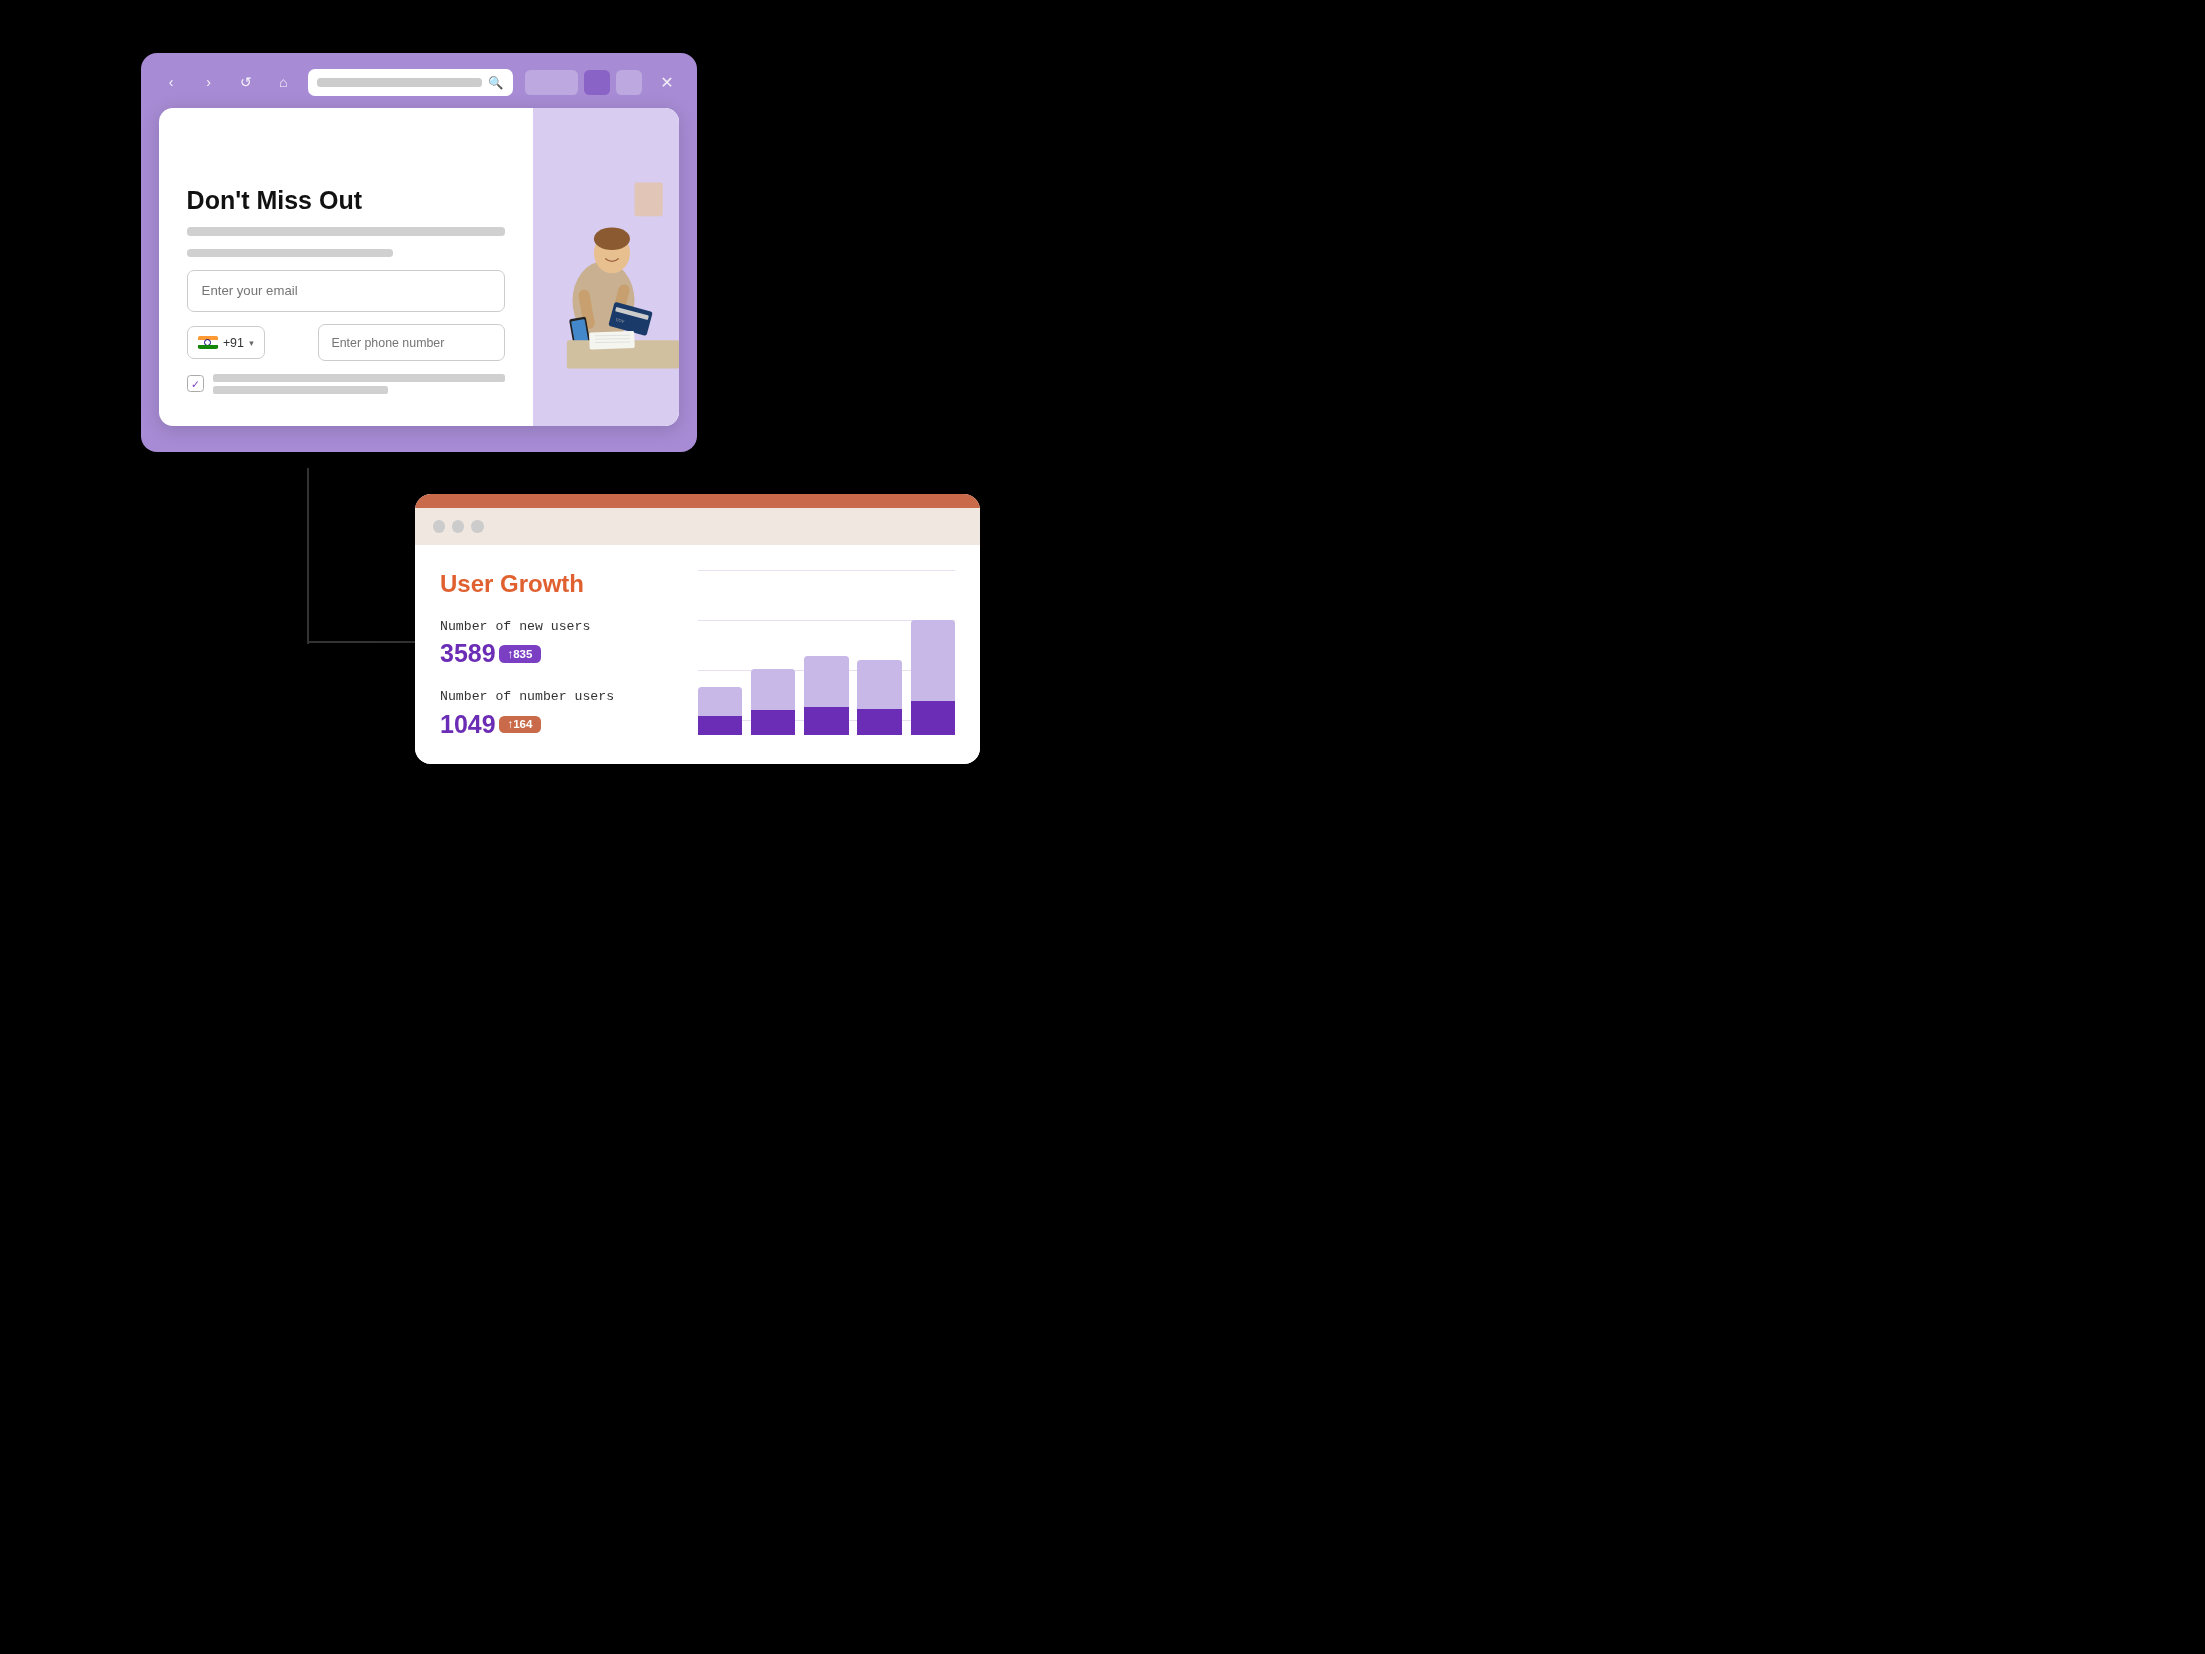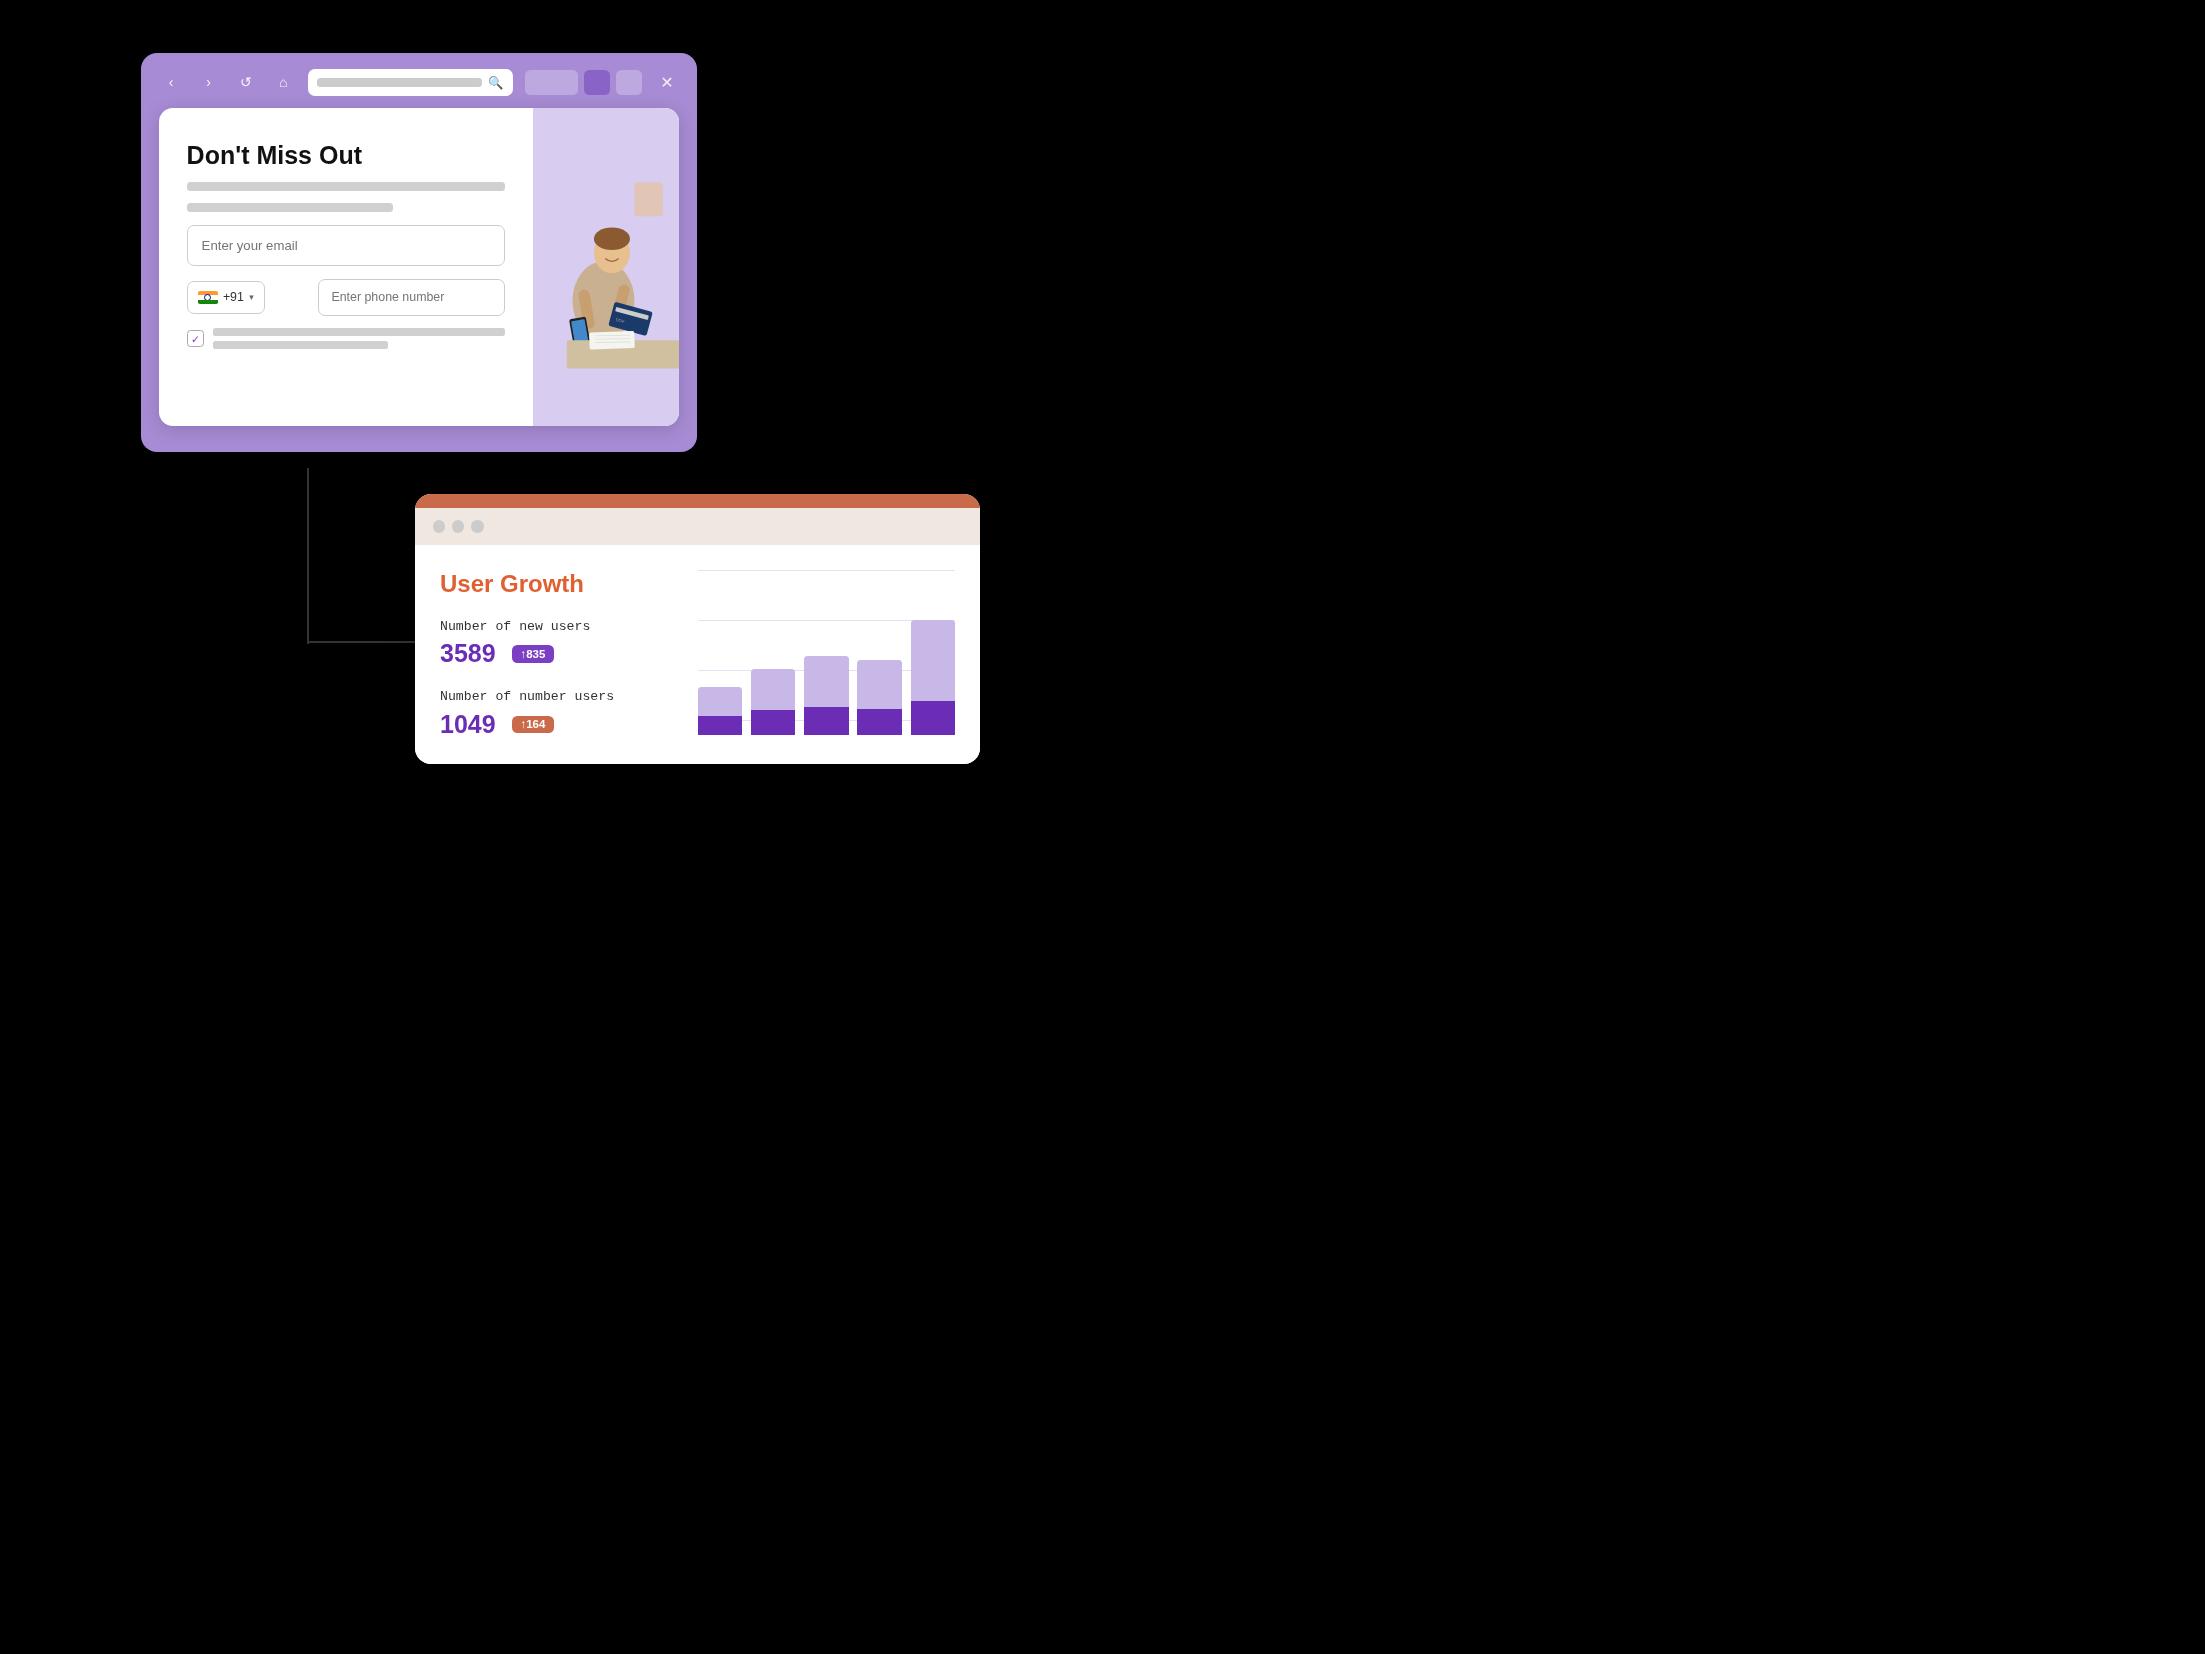--- a/index.html
+++ b/index.html
@@ -110,20 +110,21 @@
       min-height: 318px;
       box-shadow: 0 3.5px 17.6px rgba(0,0,0,0.15);
     }
 
     .popup-form-side {
       flex: 0 0 52%;
       padding: 32px 28px 32px;
       display: flex;
       flex-direction: column;
       gap: 12.4px;
+      justify-content: flex-end;
     }
 
     .popup-title {
       font-size: 25px;
       font-weight: 800;
       color: #111;
       line-height: 1.2;
     }
 
     .popup-subtitle-line {
@@ -344,21 +345,21 @@
 
     .analytics-main-title {
       font-size: 24px;
       font-weight: 800;
       color: #e06030;
     }
 
     .analytics-metric-row {
       display: flex;
       align-items: center;
-      gap: 16px;
+      gap: 3px;
       margin-top: 1.8px;
     }
 
     .analytics-number {
       font-size: 25px;
       font-weight: 800;
       color: #6b2db5;
     }
 
     .analytics-badge {

